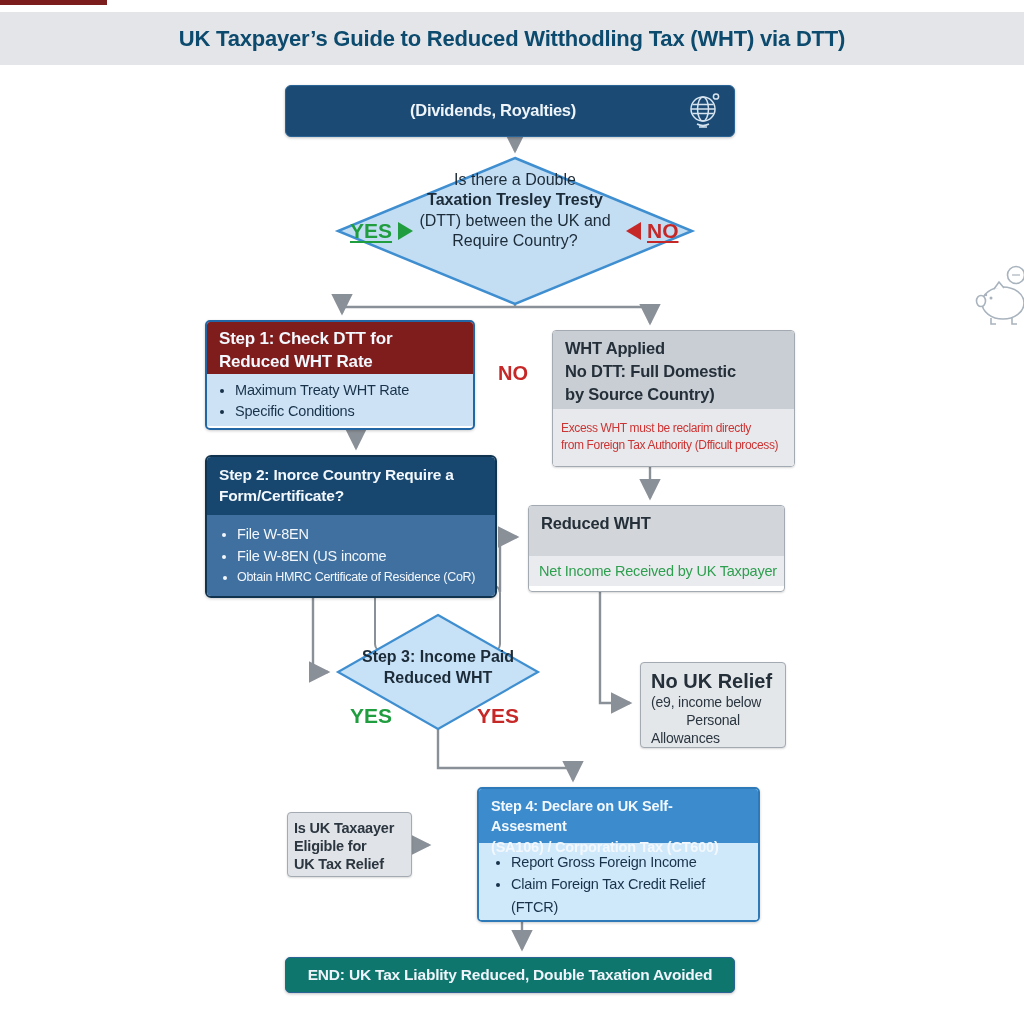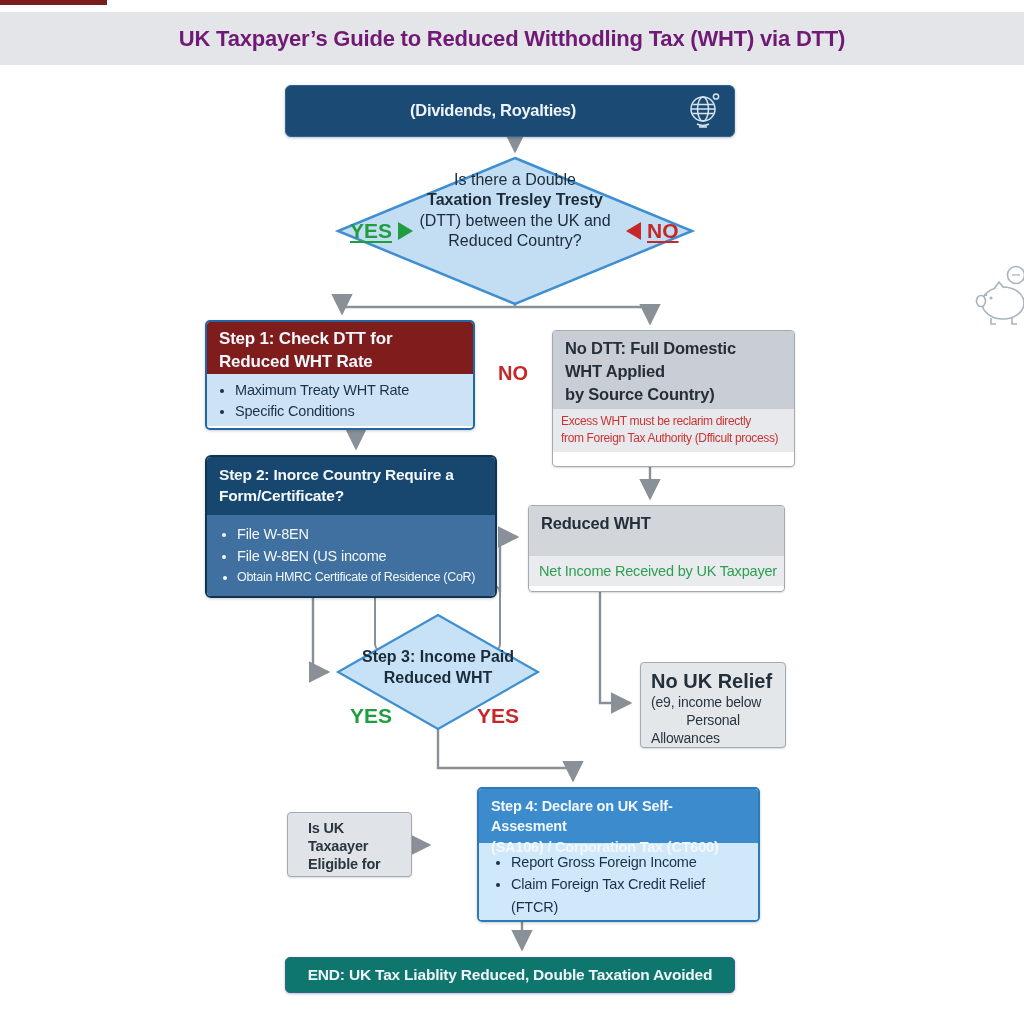--- a/index.html
+++ b/index.html
@@ -1,21 +1,21 @@
 <!DOCTYPE html>
 <html><head>
 <meta charset="utf-8">
 <style>
   html,body{margin:0;padding:0;background:#ffffff;}
   .page{position:relative;width:1024px;height:1024px;background:#ffffff;overflow:hidden;
         font-family:"Liberation Sans",sans-serif;color:#1c2b38;}
   .abs{position:absolute;}
   .top-red-strip{left:0;top:0;width:107px;height:5px;background:#7c1d1d;}
   .title-band{left:0;top:12px;width:1024px;height:53px;background:#e3e5e8;display:flex;align-items:center;justify-content:center;}
-  .title-band h1{margin:0;font-size:22px;font-weight:bold;color:#701a75;letter-spacing:-0.2px;}
+  .title-band h1{margin:0;font-size:22px;font-weight:bold;color:#0c4a6e;letter-spacing:-0.2px;}
   svg.layer{left:0;top:0;width:1024px;height:1024px;pointer-events:none;}
 
   
   .node{box-sizing:border-box;z-index:2;}
   .start-node{left:285px;top:85px;width:450px;height:52px;background:#1b4b74;border:1px solid #2a6396;
      border-radius:6px;display:flex;align-items:center;box-shadow:0 1px 3px rgba(0,0,0,.25);}
   .start-text{flex:1;text-align:center;color:#eef4fa;font-weight:bold;font-size:16.5px;line-height:1.3;letter-spacing:-0.3px;padding-left:14px;}
   .globe{width:36px;height:40px;margin-right:12px;flex:0 0 auto;}
 
   .dtext{z-index:3;text-align:center;}
@@ -37,40 +37,40 @@
   .stepbox{border-radius:5px;overflow:hidden;box-shadow:0 1px 3px rgba(0,0,0,.2);}
   .step1{left:205px;top:320px;width:270px;height:110px;border:2px solid #2266a5;}
   .step1 .hd{background:#7f1d1d;color:#f2f8fd;font-weight:bold;font-size:17px;line-height:1.35;padding:6px 12px;height:40px;letter-spacing:-0.2px;}
   .step1 .bd{background:#cde3f5;padding:6px 12px 4px 14px;}
   .bul{margin:0;padding-left:14px;list-style:disc;}
   .bul li{font-size:14.5px;line-height:1.45;color:#18324a;letter-spacing:-0.2px;}
 
   .graybox{border:1.5px solid #a4aab2;border-radius:4px;overflow:hidden;box-shadow:0 1px 2px rgba(0,0,0,.15);}
   .nodtt{left:552px;top:330px;width:243px;height:137px;}
   .nodtt .hd{background:#c9ced4;color:#242f39;font-weight:bold;font-size:16.5px;line-height:1.4;padding:6px 12px;height:66px;letter-spacing:-0.2px;}
-  .nodtt .bd{background:#e7e9ec;padding:4px 8px;}
+  .nodtt .bd{background:#e7e9ec;padding:11px 8px;}
   .nodtt .bd div{color:#cc3333;font-size:12px;line-height:1.45;white-space:nowrap;letter-spacing:-0.35px;}
 
   .step2{left:205px;top:455px;width:292px;height:143px;border:2px solid #10344f;border-radius:6px;}
   .step2 .hd{background:#17466f;color:#f2f8fd;font-weight:bold;font-size:15.5px;line-height:1.35;padding:8px 12px;height:42px;letter-spacing:-0.2px;}
   .step2 .bd{background:#40709f;padding:8px 6px 4px 16px;height:85px;}
   .step2 .bul li{color:#f2f7fb;font-size:14.5px;line-height:1.55;}
   .step2 .bul li.small{font-size:12.5px;letter-spacing:-0.3px;white-space:nowrap;}
 
   .step3box{left:528px;top:505px;width:257px;height:87px;}
   .step3box .hd{background:#d2d5d9;color:#242f39;font-weight:bold;font-size:16.5px;line-height:1.35;padding:6px 12px;height:38px;letter-spacing:-0.2px;}
   .step3box .bd{background:#e9ebee;padding:7px 10px;}
   .step3box .bd div{color:#2e9e4f;font-size:14.5px;letter-spacing:-0.2px;white-space:nowrap;}
 
   .norelief{left:640px;top:662px;width:146px;height:86px;background:#e4e7ea;padding:7px 10px;box-sizing:border-box;}
   .norelief .t1{font-weight:bold;font-size:20px;color:#242f39;}
   .norelief .t{font-size:14px;color:#2b3640;line-height:1.3;letter-spacing:-0.2px;}
   .norelief .c{text-align:center;}
 
-  .elig{left:287px;top:812px;width:125px;height:65px;background:#e0e3e7;padding:6px 20px;box-sizing:border-box;}
+  .elig{left:287px;top:812px;width:125px;height:65px;background:#e0e3e7;padding:6px 6px;box-sizing:border-box;}
   .elig div{font-size:14.5px;font-weight:600;color:#2b3640;line-height:1.25;letter-spacing:-0.2px;}
 
   .step4{left:437px;top:787px;width:283px;height:135px;border:2px solid #2e7ab8;margin-left:40px;}
   .step4 .hd{background:#3c8bcd;color:#f2f8fd;font-weight:bold;font-size:14.5px;line-height:1.4;padding:7px 12px;height:40px;letter-spacing:-0.2px;}
   .step4 .bd{background:#cfe8fa;padding:8px 6px 4px 18px;height:81px;}
   .step4 .bul li{font-size:14.5px;line-height:1.55;}
 
   .end-node{left:285px;top:957px;width:450px;height:36px;background:#0f766e;border:1px solid #2a6396;border-radius:5px;
      display:flex;align-items:center;justify-content:center;color:#eef4fa;font-weight:bold;font-size:15.5px;letter-spacing:-0.2px;
      box-shadow:0 1px 3px rgba(0,0,0,.25);}
@@ -125,21 +125,21 @@
         <path d="M11,33 Q17,36 23,33 M13,36 H21"></path>
         <circle cx="30" cy="5.5" r="2.6"></circle>
       </g>
     </svg>
   </div>
 
   <div class="abs dtext d1-text">
     <div>Is there a Double</div>
     <div class="b">Taxation Tresley Tresty</div>
     <div>(DTT) between the UK and</div>
-    <div>Reduced Country?</div>
+    <div>Require Country?</div>
   </div>
   <div class="abs branch-label yes1">
     <span class="lbl">YES</span>
     <span class="tri-right"></span>
   </div>
   <div class="abs branch-label no1">
     <span class="tri-left"></span>
     <span class="lbl">NO</span>
   </div>
 
@@ -152,22 +152,22 @@
       <ul class="bul">
         <li>Maximum Treaty WHT Rate</li>
         <li>Specific Conditions</li>
       </ul>
     </div>
   </div>
   <div class="abs no-mid">NO</div>
 
   <div class="abs node graybox nodtt">
     <div class="hd">
+      <div>WHT Applied</div>
       <div>No DTT: Full Domestic</div>
-      <div>WHT Applied</div>
       <div>by Source Country)</div>
     </div>
     <div class="bd">
       <div>Excess WHT must be reclarim directly</div>
       <div>from Foreign Tax Authority (Dfficult process)</div>
     </div>
   </div>
 
   <div class="abs node stepbox step2">
     <div class="hd">

